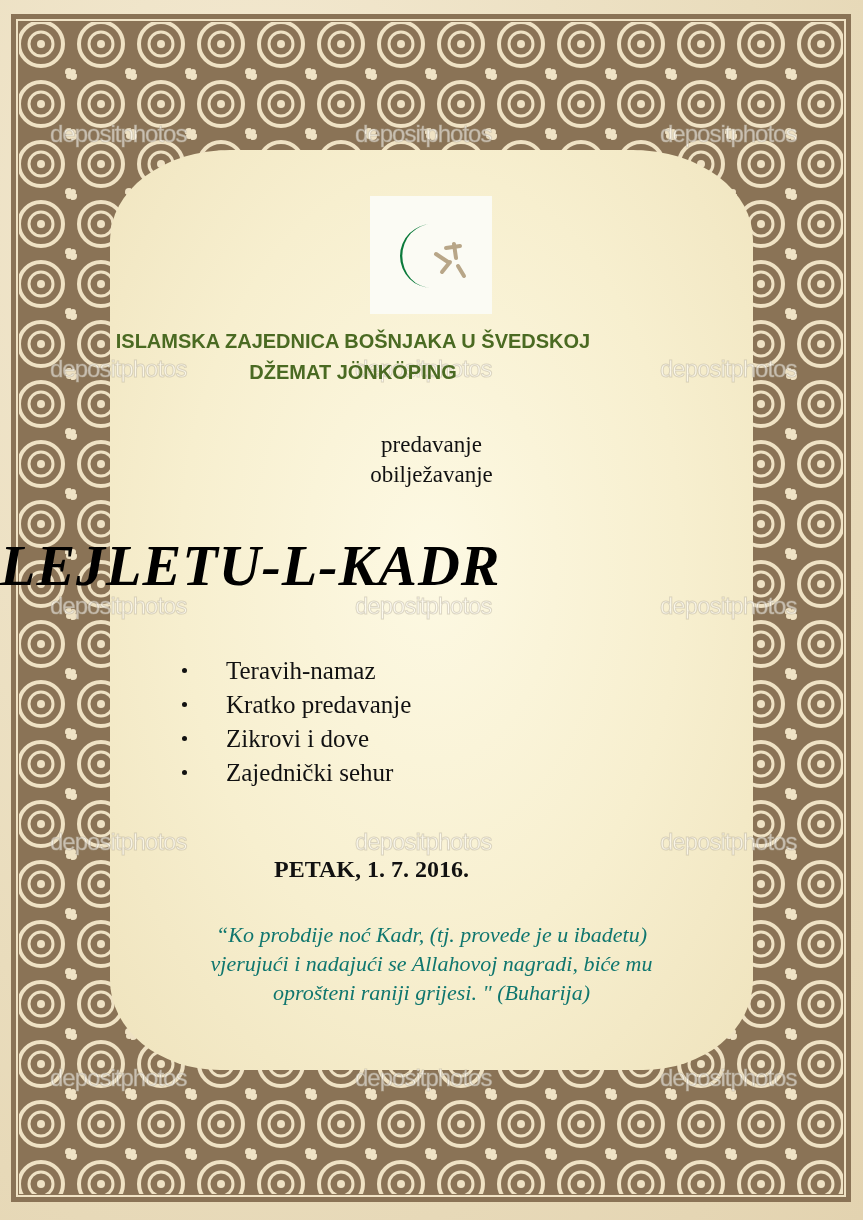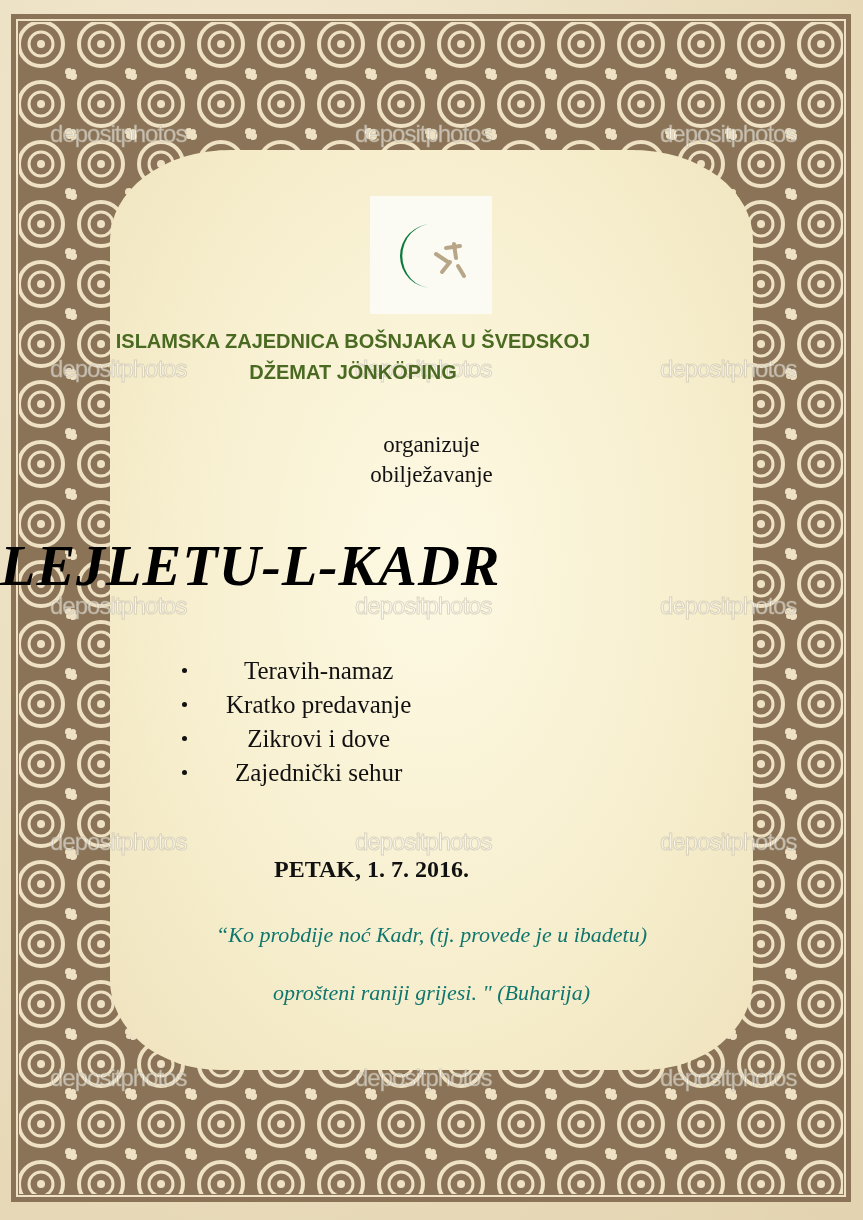--- a/index.html
+++ b/index.html
@@ -30,21 +30,21 @@
     position:absolute; left:0; width:706px; text-align:center;
     font-family:"Liberation Sans", sans-serif; font-weight:bold; color:#4a6a22;
     font-size:20px;
   }
   .center-text { position:absolute; left:0; width:863px; text-align:center; color:#111; }
   .title {
     position:absolute; left:0; width:781px; text-align:left;
     font-family:"Liberation Serif", serif; font-weight:bold; font-style:italic;
     font-size:58px; color:#000; letter-spacing:1px;
   }
-  .list { position:absolute; left:182px; top:654px; margin:0; padding:0; list-style:none;text-align:center; }
+  .list { position:absolute; left:182px; top:654px; margin:0; padding:0; list-style:none; }
   .list li { font-size:25px; line-height:34px; color:#111; position:relative; padding-left:44px; }
   .list li .dot { position:absolute; left:0; top:14px; width:5px; height:5px; background:#111; border-radius:50%; }
   .date { position:absolute; left:0; width:743px; text-align:center; font-weight:bold; font-size:24px; color:#111; }
   .quote { position:absolute; left:0; width:863px; text-align:center; font-style:italic; font-size:22px; line-height:29px; color:#0f766e; }
   .wm { position:absolute; font-family:"Liberation Sans", sans-serif; font-size:24px; color:rgba(255,255,255,0.55);
         -webkit-text-stroke:1px rgba(180,170,150,0.45); letter-spacing:-1px; }
 </style>
 </head>
 <body>
 
@@ -94,29 +94,30 @@
         <line x1="66" y1="58" x2="78" y2="66"></line>
         <line x1="72" y1="76" x2="80" y2="66"></line>
         <line x1="88" y1="70" x2="94" y2="80"></line>
       </g>
     </svg>
   </div>
 
   <div class="org" style="top:330px">ISLAMSKA ZAJEDNICA BOŠNJAKA U ŠVEDSKOJ</div>
   <div class="org" style="top:361px">DŽEMAT JÖNKÖPING</div>
 
-  <div class="center-text" style="top:432px;font-size:23px">organizuje</div>
+  <div class="center-text" style="top:432px;font-size:23px">predavanje</div>
   <div class="center-text" style="top:462px;font-size:23px">obilježavanje</div>
 
   <div class="title" style="top:532px">LEJLETU-L-KADR</div>
 
   <ul class="list">
     <li><span class="dot"></span><span>Teravih-namaz</span></li>
     <li><span class="dot"></span><span>Kratko predavanje</span></li>
     <li><span class="dot"></span><span>Zikrovi i dove</span></li>
     <li><span class="dot"></span><span>Zajednički sehur</span></li>
   </ul>
 
   <div class="date" style="top:856px">PETAK, 1. 7. 2016.</div>
 
   <div class="quote" style="top:920px">“Ko probdije noć Kadr, (tj. provede je u ibadetu)</div>
+  <div class="quote" style="top:949px">vjerujući i nadajući se Allahovoj nagradi, biće mu</div>
   <div class="quote" style="top:978px">oprošteni raniji grijesi. " (Buharija)</div>
 </div>
 
 </body></html>

